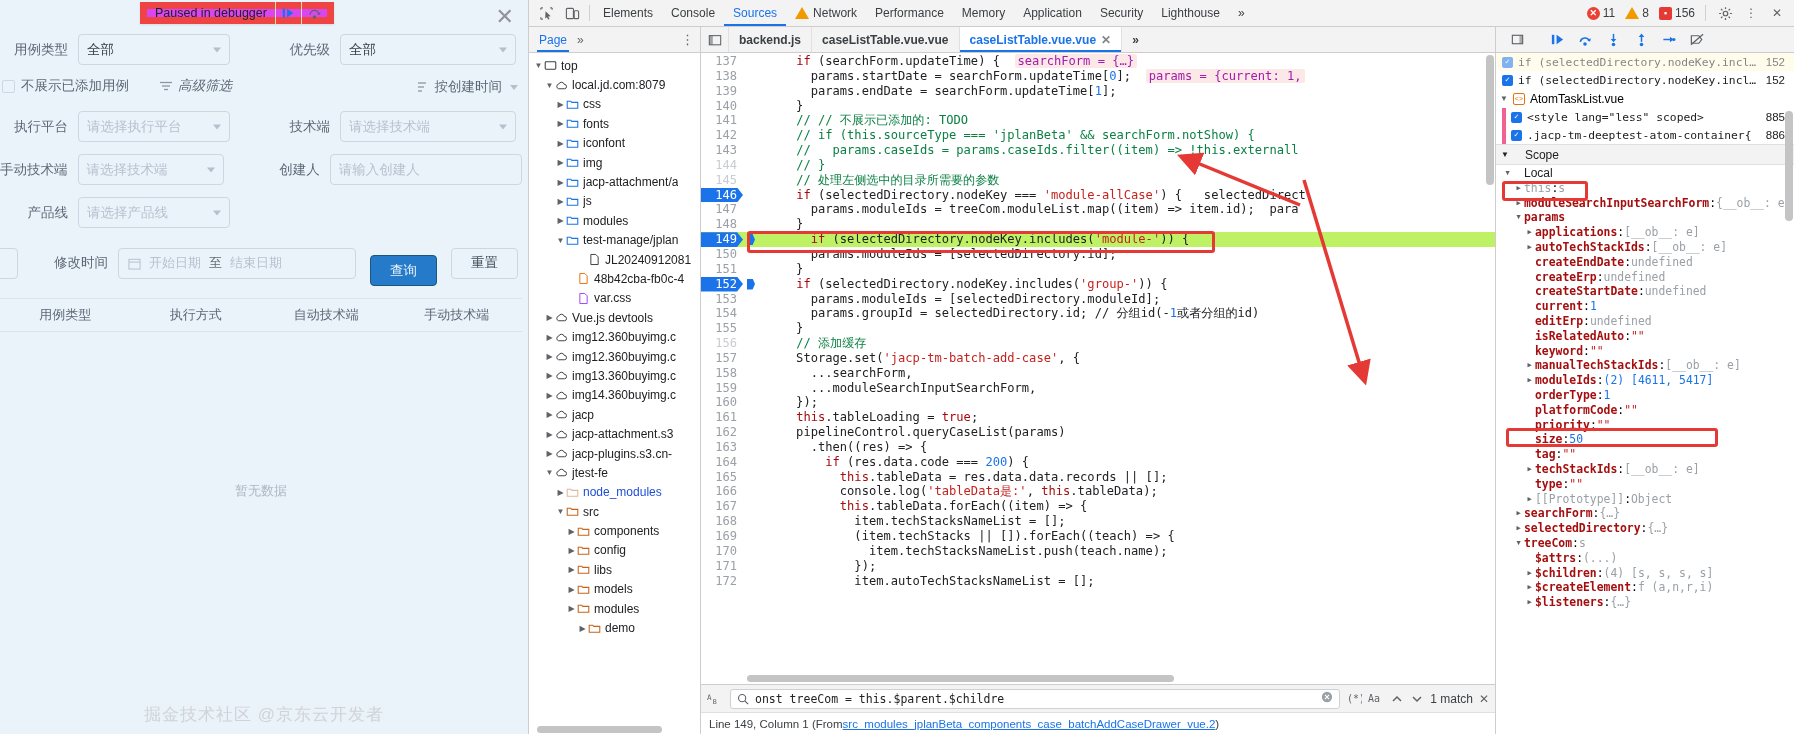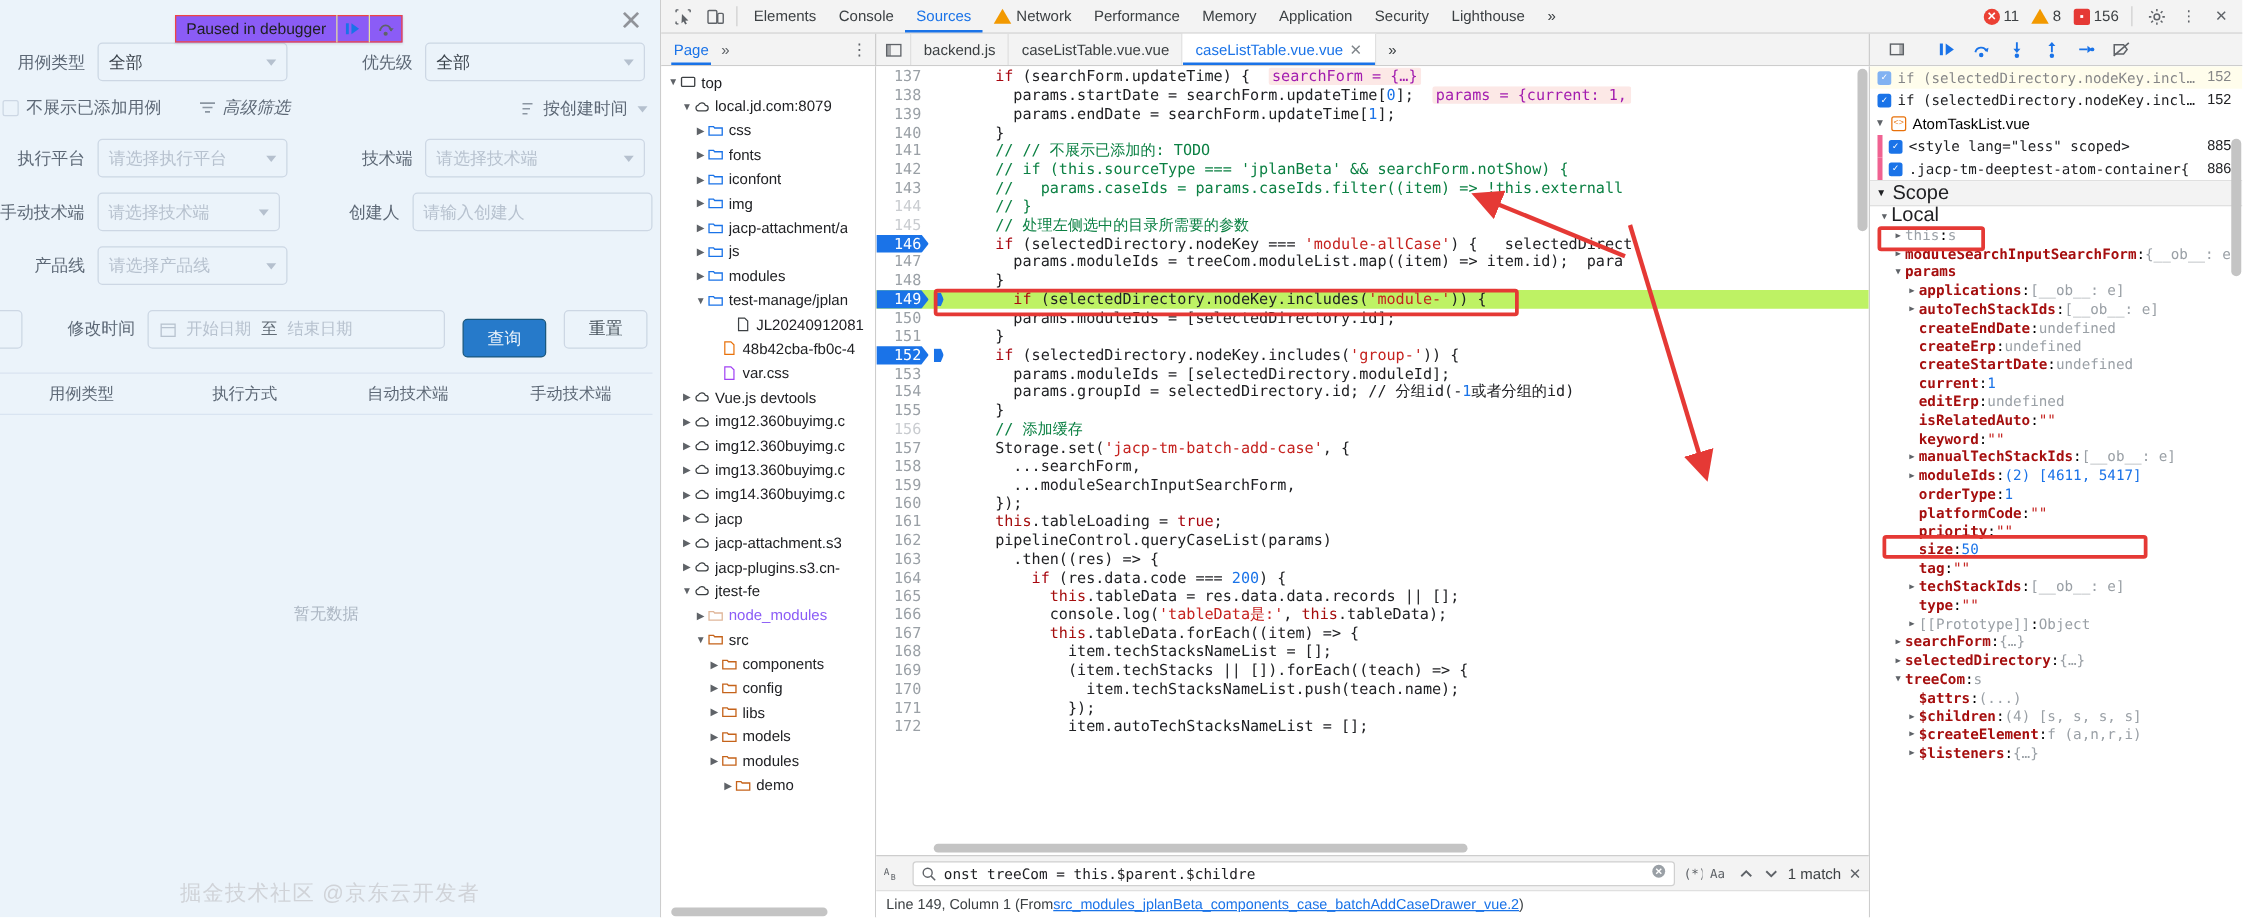--- a/index.html
+++ b/index.html
@@ -20,24 +20,24 @@
     overflow: hidden;
     flex: 0 0 528px;
   }
   .page-dim-overlay {
     position: absolute; inset: 0;
     background: rgba(111,168,220,0.14);
     pointer-events: none;
     z-index: 40;
   }
   .paused-bar {
-    position: absolute; top: 12px; left: 140px;
+    position: absolute; top: 2px; left: 140px;
     height: 22px;
-    background: #8b5cf6;
-    border: 1px solid #ef4444;
+    background: #d946ef;
+    border: 7px solid #ef4444;
     display: flex; align-items: center;
     z-index: 60;
     box-shadow: 0 1px 2px rgba(0,0,0,0.10);
   }
   .paused-bar .ptext {
     padding: 0 8px; font-size: 12.5px; color: #202124;
     white-space: nowrap;
   }
   .paused-bar .pbtn {
     width: 26px; height: 22px;
@@ -193,20 +193,21 @@
   }
   .panel-toggle {
     width: 28px; display: flex; align-items: center; justify-content: center;
     color: #5f6368; border-right: 1px solid #e0e0e0; cursor: pointer;
   }
   .file-tab {
     display: flex; align-items: center; gap: 5px;
     padding: 0 10px; font-size: 12px; color: #3c4043;
     border-right: 1px solid #e0e0e0; cursor: pointer;
     white-space: nowrap;
+    font-weight: bold;
   }
   .file-tab.active { color: #1a73e8; box-shadow: inset 0 -2px 0 #1a73e8; background: #fff; }
   .file-tab .x { color: #80868b; font-size: 12px; }
   .debug-sub {
     width: 298px; flex: 0 0 298px;
     display: flex; align-items: center; gap: 2px; padding-left: 8px;
   }
   .dbg-btn {
     width: 26px; height: 22px; display: flex; align-items: center; justify-content: center;
     cursor: pointer; color: #1a73e8;
@@ -223,21 +224,21 @@
     position: relative;
     background: #fff;
   }
   .tree { padding: 3px 0 0 0; font-size: 12px; color: #202124; }
   .tnode {
     display: flex; align-items: center; height: 19.4px;
     white-space: nowrap; cursor: pointer; padding-right: 4px;
   }
   .tw { width: 11px; flex: 0 0 11px; display: flex; align-items: center; justify-content: center; color: #5f6368; font-size: 8px;}
   .tlabel { overflow: hidden; text-overflow: ellipsis; margin-left: 4px; }
-  .tlabel.dim { color: #8b5cf6; }
+  .tlabel.dim { color: #1d4ed8; }
   svg.ti { flex: 0 0 auto; }
   .nav-scroll {
     position: absolute; left: 0; right: 0; bottom: 0; height: 9px;
     background: #fff;
   }
   .nav-scroll .thumb { height: 7px; background: #c4c4c4; border-radius: 4px; margin: 1px 38px 0 8px; }
 
   
   .editor {
     flex: 1 1 auto; min-width: 0;
@@ -362,21 +363,21 @@
   }
   .srow { display: flex; align-items: center; height: 14.8px; white-space: nowrap; }
   .sarrow { width: 11px; flex: 0 0 11px; color: #5f6368; font-size: 7px; display:flex; align-items:center; justify-content:center;}
   .sname { color: #a50e0e; font-weight: bold; }
   .sname.plain { color: #9aa0a6; font-weight: normal; }
   .sval { color: #202124; }
   .sval.undef { color: #9aa0a6; }
   .sval.num { color: #1a73e8; }
   .sval.str { color: #c5221f; }
   .sval.obj { color: #9aa0a6; }
-  .scope-label { font-family: "Liberation Sans", sans-serif; font-size: 16px; color: #202124; font-weight: 500;}
+  .scope-label { font-family: "Liberation Sans", sans-serif; font-size: 12px; color: #202124; font-weight: 500; margin-left: 11px;}
   .dbg-vscroll {
     position: absolute; right: 1px; top: 58px; width: 8px; height: 110px;
     background: #c4c4c4; border-radius: 4px;
   }
 
   .arrow-anno { position: absolute; z-index: 30; pointer-events: none; }
 </style>
 </head>
 <body>
 

